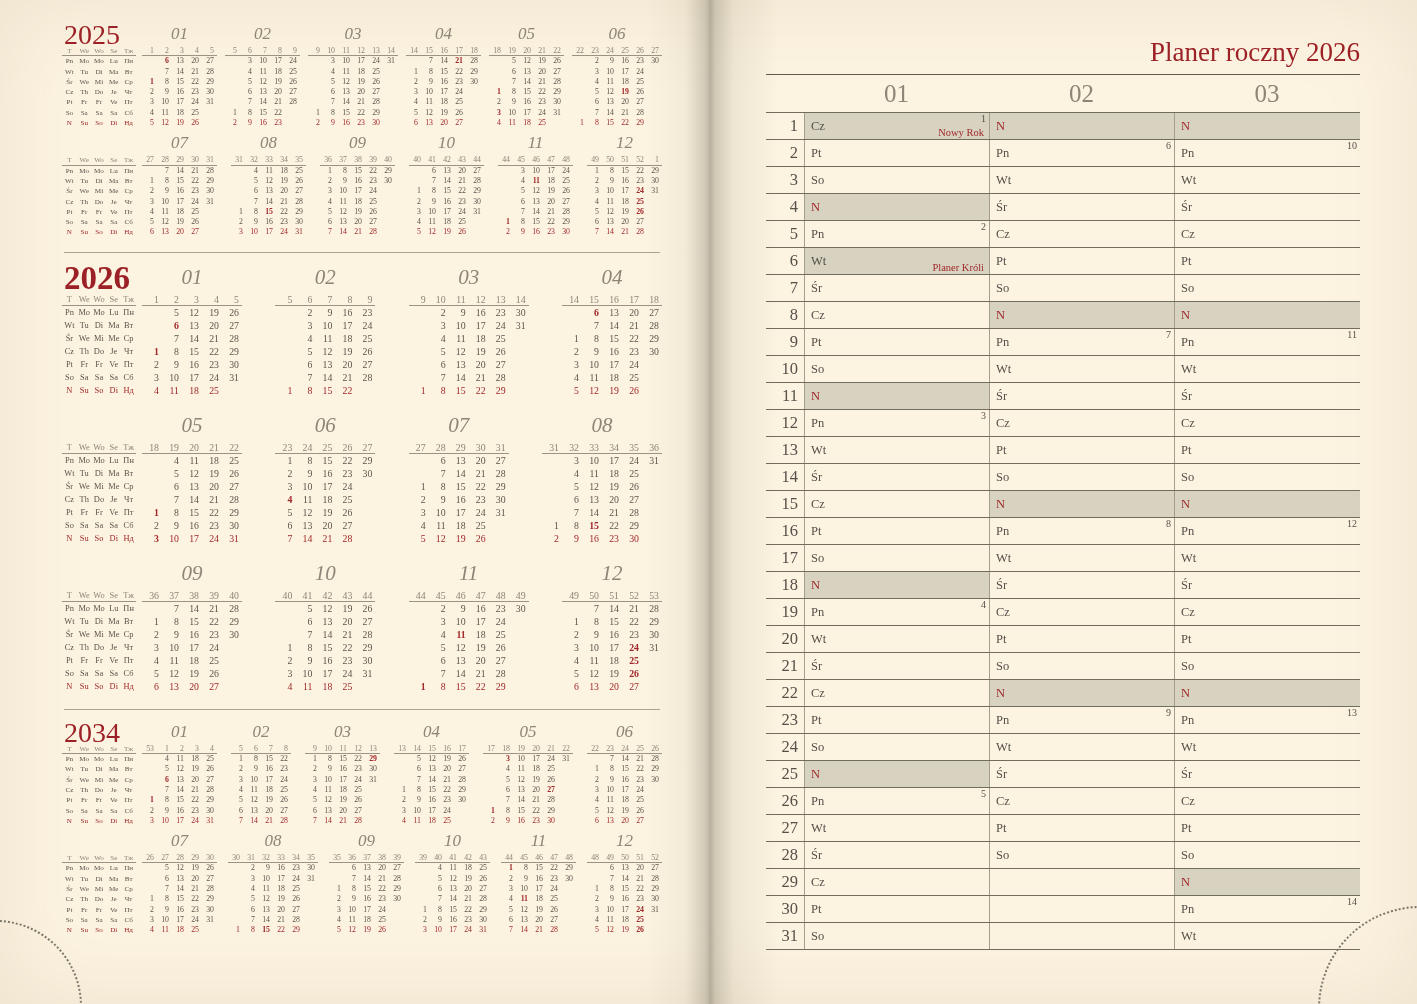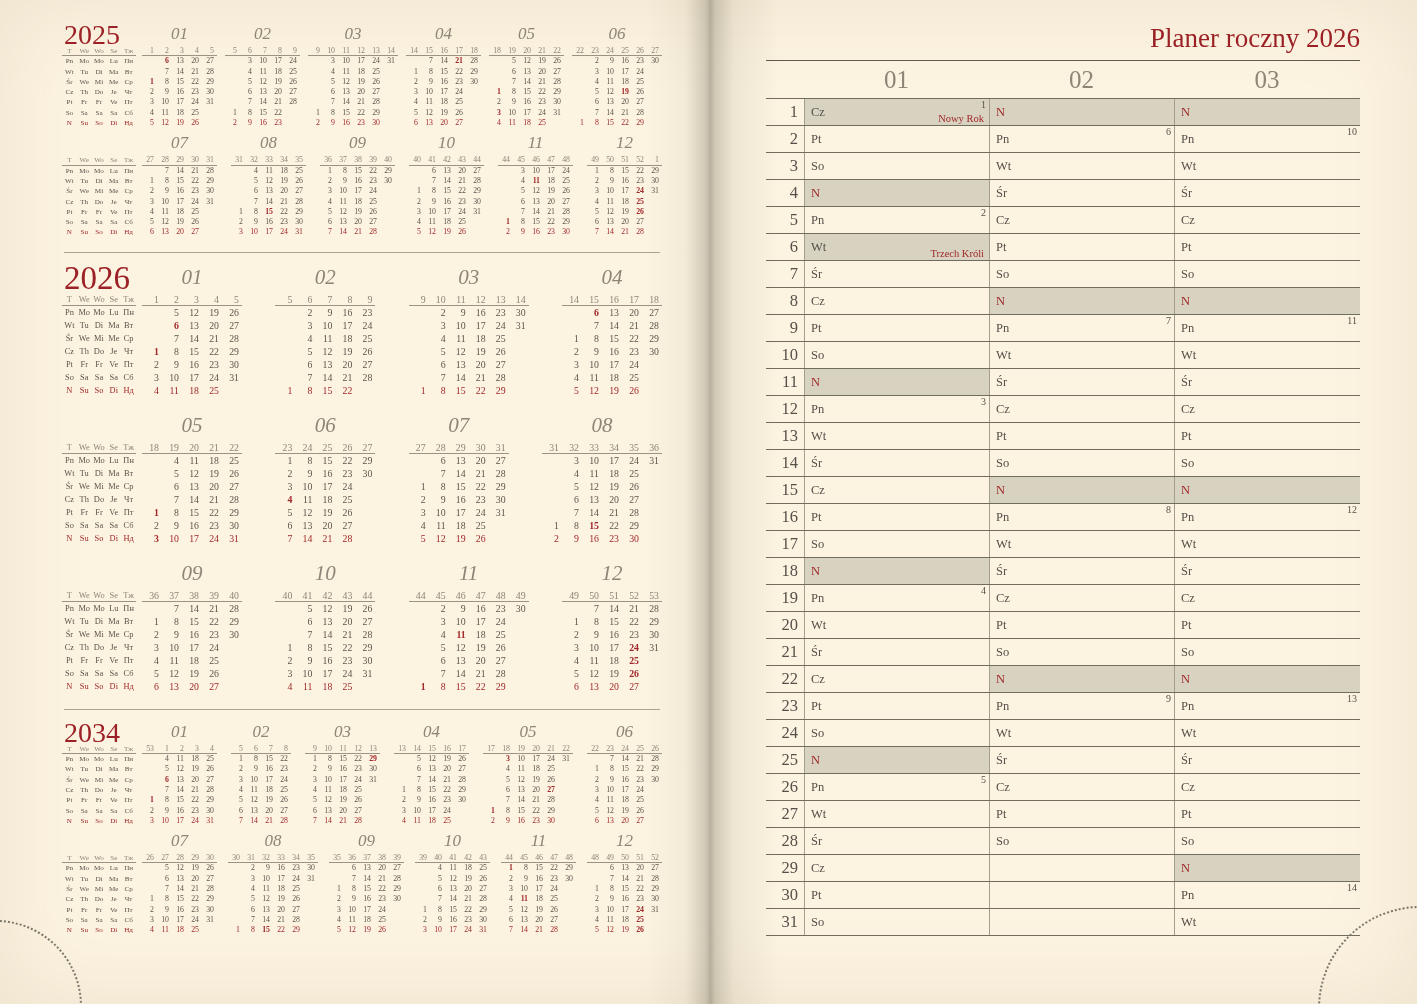--- a/index.html
+++ b/index.html
@@ -21,42 +21,42 @@
   .arc-right { width:204px; height:204px; left:1318px; top:906px; }
 
   
   .left-page { position:absolute; left:62px; top:24px; width:600px; }
   .year-block { }
   .band { display:flex; margin-bottom:5px; }
   .big .band { margin-bottom:16px; }
   .label-col { width:74px; flex:none; position:relative; }
   .year-label { position:absolute; top:-5px; left:2px; color:#9c2126; white-space:nowrap; }
   .small .year-label { font-size:28px; }
-  .big   .year-label { font-size:33px; }
+  .big   .year-label { font-size:33px;font-weight:bold; }
   .year-sep { border-top:1px solid #aaa491; margin:14px 2px 12px 2px; }
 
   .small { --mcol:15px; --lh:10.3px; --labelh:22px; --datefs:7.8px; --legfs:7.1px; --mlabfs:17px; }
   .big   { --mcol:20px; --lh:13px;   --labelh:28px; --datefs:9.8px; --legfs:8.4px; --mlabfs:21px; }
 
   .wd-block { margin-top:var(--labelh); display:grid; grid-template-columns:repeat(5,1fr);
               grid-auto-rows:var(--lh); width:74px; font-size:var(--legfs); }
   .wd-cell { text-align:center; line-height:var(--lh); color:#5b564c; white-space:nowrap; }
   .wd-h { color:#8d8677; border-bottom:1px solid #9a9484; }
   .months-wrap { flex:1; display:flex; justify-content:space-between; margin-left:6px; }
   .month-block { }
   .month-label { height:var(--labelh); font-size:var(--mlabfs); font-style:italic;
                  color:#8d8677; text-align:center; line-height:calc(var(--labelh) - 3px); }
   .month-grid { display:grid; grid-auto-rows:var(--lh); font-size:var(--datefs); }
   .mcell { width:var(--mcol); text-align:right; padding-right:3px; color:#5b564c; line-height:var(--lh); }
   .wk { color:#8d8677; border-bottom:1px solid #9a9484; }
   .red  { color:#a0292b; }
   .hred { color:#a0292b; font-weight:700; }
 
   
-  .right-page { position:absolute; left:766px; top:18px; width:594px; }
+  .right-page { position:absolute; left:766px; top:32px; width:594px; }
   .rp-title { height:42px; font-size:27px; color:#9c2126; text-align:right; line-height:40px; }
   .rp-rule { border-top:1.6px solid #5f5b4e; }
   .rp-months { display:grid; grid-template-columns:38px 185px 185px 186px; height:37px; align-items:center; }
   .rp-month-h { text-align:center; font-size:25px; color:#8d8677; }
   .annual-table { border-top:1.4px solid #716d5e; }
   .trow { display:grid; grid-template-columns:38px 185px 185px 186px; height:27px;
           border-bottom:1.4px solid #716d5e; }
   .tday { text-align:right; padding-right:6px; font-size:16.5px; color:#55514a; line-height:25px; }
   .tcell { position:relative; border-left:1px solid #a39e8e; font-size:12.5px; color:#55514a; }
   .tcell.shaded { background:#d8d2c1; }
@@ -2158,21 +2158,21 @@
           <div class="tcell">
             <span class="abbrev">Cz</span>
           </div>
           <div class="tcell">
             <span class="abbrev">Cz</span>
           </div>
         </div>
         <div class="trow">
           <div class="tday">6</div>
           <div class="tcell shaded">
-            <span class="holiday">Trzech Króli</span>
+            <span class="holiday">Planer Króli</span>
             <span class="abbrev">Wt</span>
           </div>
           <div class="tcell">
             <span class="abbrev">Pt</span>
           </div>
           <div class="tcell">
             <span class="abbrev">Pt</span>
           </div>
         </div>
         <div class="trow">

